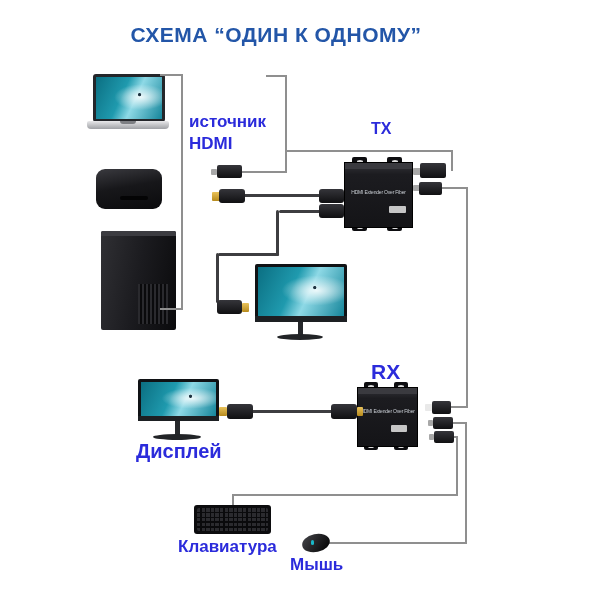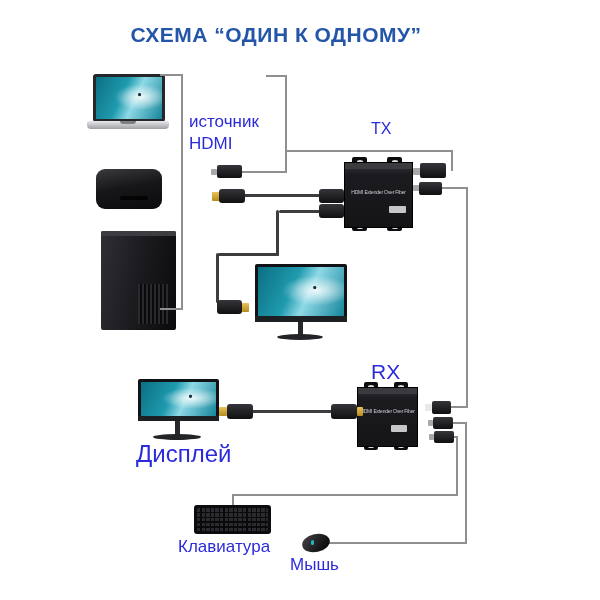--- a/index.html
+++ b/index.html
@@ -1,19 +1,19 @@
 <!DOCTYPE html>
 <html><head>
 <meta charset="utf-8">
 <style>
   html,body{margin:0;padding:0;background:#ffffff;font-family:"Liberation Sans",sans-serif;}
   #canvas{position:relative;width:552px;height:600px;background:#fff;overflow:hidden;}
 
   .abs{position:absolute;}
-  .lbl{position:absolute;font-weight:400;color:#2b2bdb;white-space:nowrap;}
+  .lbl{position:absolute;font-weight:700;color:#2b2bdb;white-space:nowrap;}
   #title{position:absolute;left:0;right:0;top:23px;text-align:center;font-size:21px;font-weight:700;color:#2356a8;letter-spacing:.5px;}
 
   
   .wire i{position:absolute;background:#8f8f8f;display:block;}
   .wire.dark i{background:#3d3d40;border-radius:2px;}
 
   
   .conn{position:absolute;background:linear-gradient(180deg,#35353a,#101012);border-radius:2px;}
   .tip{position:absolute;border-radius:1px;}
   .tip.gold{background:linear-gradient(180deg,#e9c25a,#b78b1e);}
@@ -185,21 +185,21 @@
     <span class="tip gold abs" style="left:357px;top:407px;width:6px;height:9px;"></span>
   </div>
 
   <div>
     <div class="bezel" style="left:138px;top:379px;width:81px;height:40px;"></div>
     <div class="abs teal" style="left:141px;top:382px;width:75px;height:34px;"></div>
     <div class="chin" style="left:138px;top:416px;width:81px;height:5px;"></div>
     <div class="neck" style="left:175px;top:421px;width:5px;height:14px;"></div>
     <div class="mbase" style="left:153px;top:434px;width:48px;height:6px;"></div>
   </div>
-  <div class="lbl" style="left:136px;top:440px;font-size:24px;">Дисплей</div>
+  <div class="lbl" style="left:136px;top:440px;font-size:20px;">Дисплей</div>
 
   <div class="wire">
     <i style="left:454px;top:436px;width:4px;height:2px;"></i>
     <i style="left:456px;top:436px;width:2px;height:60px;"></i>
     <i style="left:233px;top:494px;width:225px;height:2px;"></i>
     <i style="left:232px;top:494px;width:2px;height:13px;"></i>
   </div>
   <div>
     <span class="tip gray abs" style="left:429px;top:434px;width:5px;height:6px;"></span>
     <span class="conn" style="left:434px;top:431px;width:20px;height:12px;"></span>

